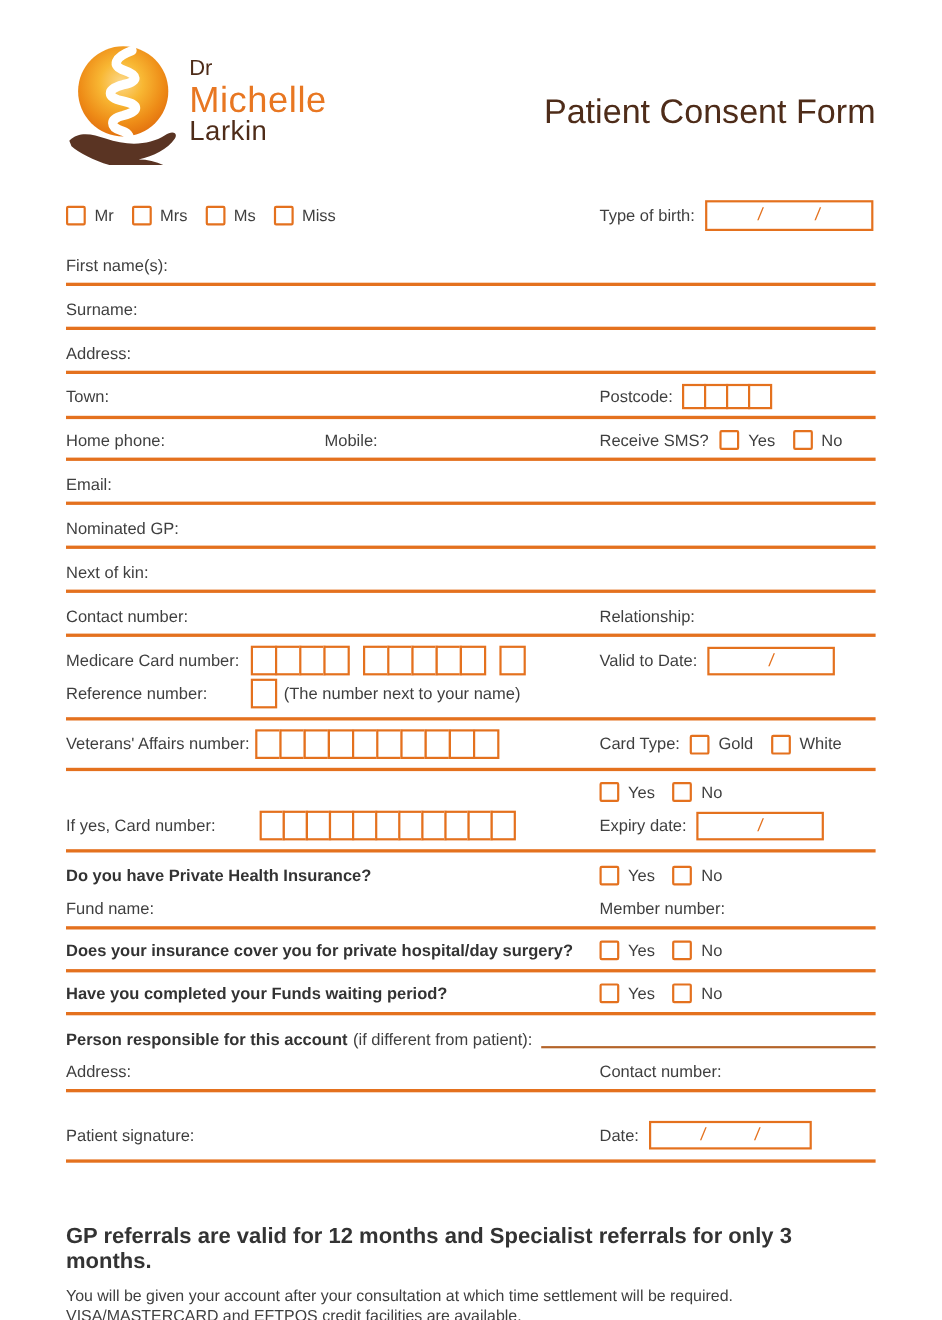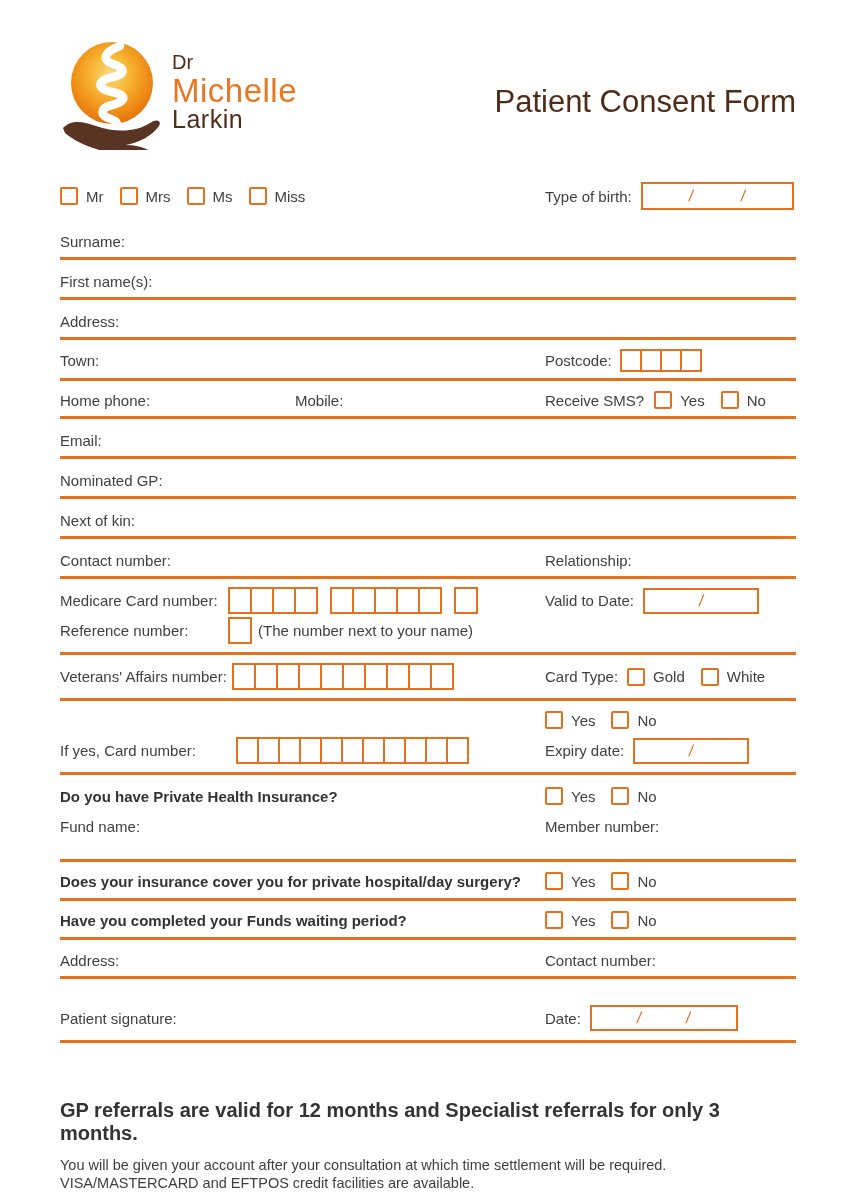--- a/index.html
+++ b/index.html
@@ -118,26 +118,26 @@
     <span class="rcol">
       <span class="flabel" style="margin-right:9px;">Type of birth:</span>
       <span class="datebox db-dob">
         <span class="slash">/</span>
         <span class="slash">/</span>
       </span>
     </span>
   </div>
 
   <div class="frow">
+    <span class="flabel">First name(s):</span>
+    <span class="fill"></span>
+  </div>
+
+  <div class="frow">
     <span class="flabel">Surname:</span>
-    <span class="fill"></span>
-  </div>
-
-  <div class="frow">
-    <span class="flabel">First name(s):</span>
     <span class="fill"></span>
   </div>
 
   <div class="frow">
     <span class="flabel">Address:</span>
     <span class="fill"></span>
   </div>
 
   <div class="frow" style="padding:9px 0 6px;">
     <span class="flabel">Town:</span>
@@ -288,21 +288,21 @@
   <div class="phi-q">
     <span class="q">Do you have Private Health Insurance?</span>
     <span class="fill"></span>
     <span class="rcol">
       <span class="cb"></span>
       <span class="cbl">Yes</span>
       <span class="cb"></span>
       <span class="cbl last">No</span>
     </span>
   </div>
-  <div class="frow" style="padding:8px 0 24px;text-align:right;">
+  <div class="frow" style="padding:8px 0 7px;text-align:right;">
     <span class="flabel">Fund name:</span>
     <span class="fill"></span>
     <span class="rcol">
       <span class="flabel">Member number:</span>
       <span class="fill"></span>
     </span>
   </div>
 
   <div class="frow" style="padding:10px 0 8px;">
     <span class="q">Does your insurance cover you for private hospital/day surgery?</span>
@@ -319,20 +319,25 @@
     <span class="q">Have you completed your Funds waiting period?</span>
     <span class="fill"></span>
     <span class="rcol">
       <span class="cb"></span>
       <span class="cbl">Yes</span>
       <span class="cb"></span>
       <span class="cbl last">No</span>
     </span>
   </div>
 
+  <div class="frow noline" style="padding:14px 0 0;">
+    <span class="q">Person responsible for this account</span>
+    <span class="note" style="margin-left:5px;">(if different from patient):</span>
+    <span class="underline-fill"></span>
+  </div>
 
   <div class="frow" style="padding:11px 0 7px;">
     <span class="flabel">Address:</span>
     <span class="fill"></span>
     <span class="rcol">
       <span class="flabel">Contact number:</span>
       <span class="fill"></span>
     </span>
   </div>
 

